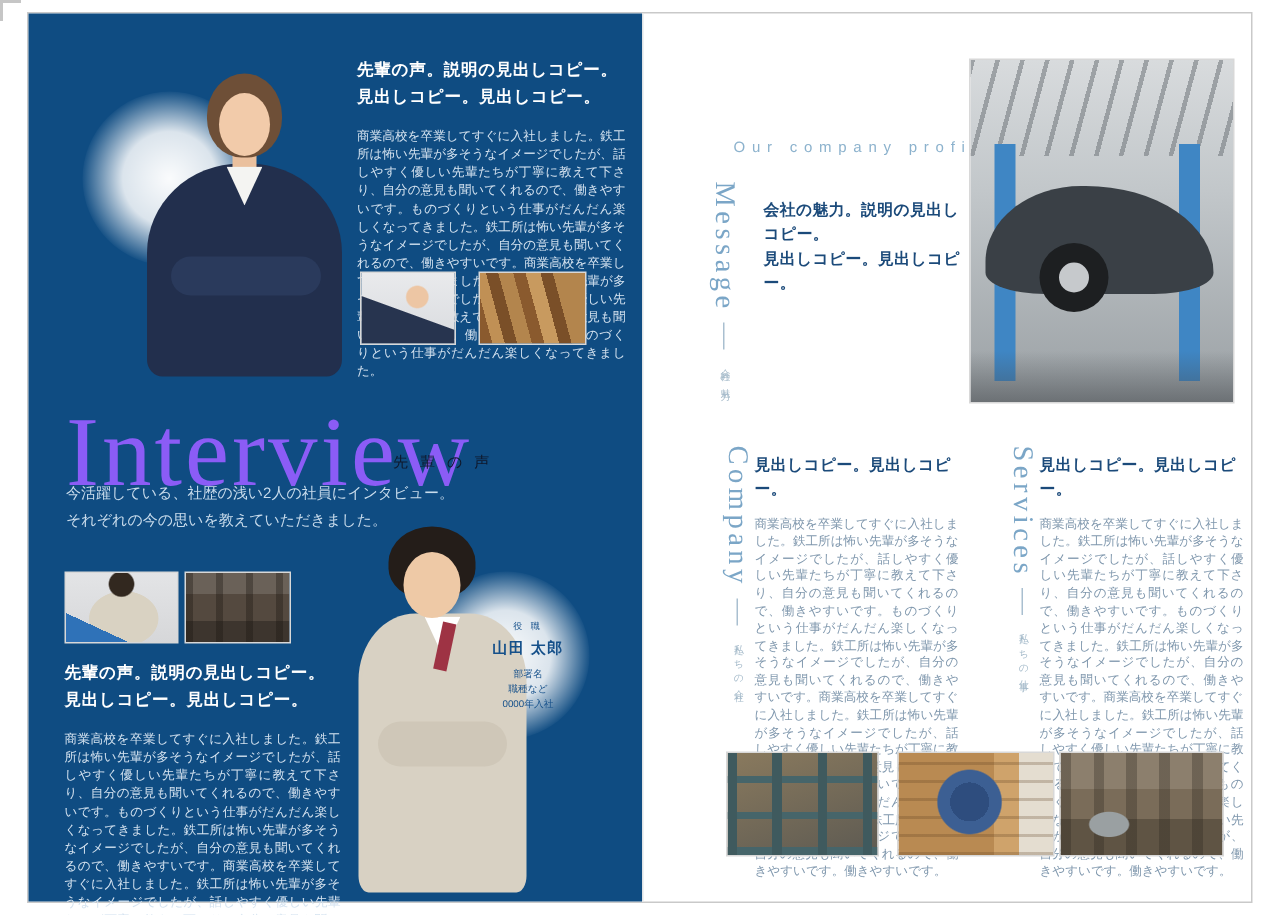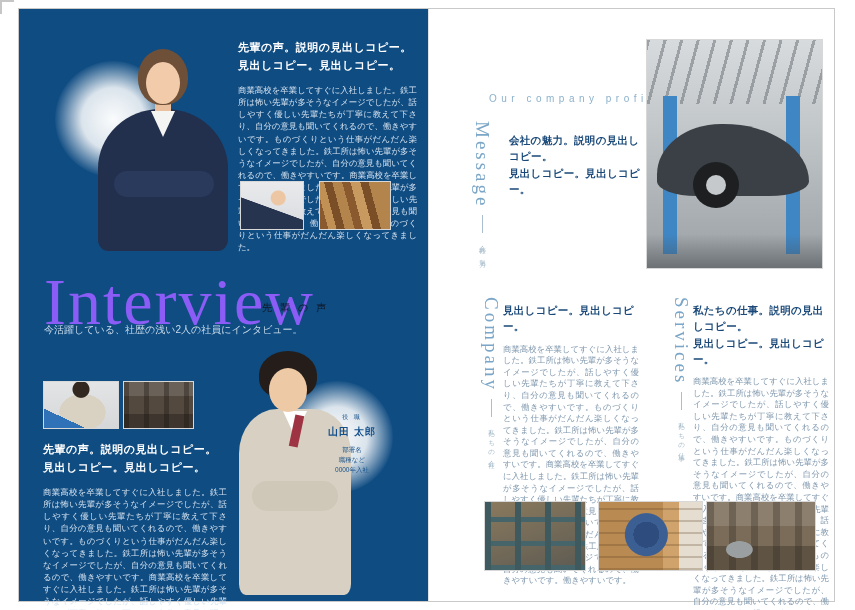--- a/index.html
+++ b/index.html
@@ -182,20 +182,21 @@
       <div class="bb">商業高校を卒業してすぐに入社しました。鉄工所は怖い先輩が多そうなイメージでしたが、話しやすく優しい先輩たちが丁寧に教えて下さり、自分の意見も聞いてくれるので、働きやすいです。ものづくりという仕事がだんだん楽しくなってきました。鉄工所は怖い先輩が多そうなイメージでしたが、自分の意見も聞いてくれるので、働きやすいです。商業高校を卒業してすぐに入社しました。鉄工所は怖い先輩が多そうなイメージでしたが、話しやすく優しい先輩たちが丁寧に教えて下さり、自分の意見も聞いてくれるので、働きやすいです。ものづくりという仕事がだんだん楽しくなってきました。</div>
     </div>
 
     <div class="photo photo-phone"></div>
     <div class="photo photo-wood"></div>
 
     <div class="interview-title">Interview</div>
     <div class="interview-sub">先輩の声</div>
     <div class="interview-lead">
       <div>今活躍している、社歴の浅い2人の社員にインタビュー。</div>
+      <div>それぞれの今の思いを教えていただきました。</div>
     </div>
 
     <div class="photo photo-reading"></div>
     <div class="photo photo-factory"></div>
 
     <div class="lblock block-bottom">
       <div class="bh">先輩の声。説明の見出しコピー。</div>
       <div class="bh">見出しコピー。見出しコピー。</div>
       <div class="bb">商業高校を卒業してすぐに入社しました。鉄工所は怖い先輩が多そうなイメージでしたが、話しやすく優しい先輩たちが丁寧に教えて下さり、自分の意見も聞いてくれるので、働きやすいです。ものづくりという仕事がだんだん楽しくなってきました。鉄工所は怖い先輩が多そうなイメージでしたが、自分の意見も聞いてくれるので、働きやすいです。商業高校を卒業してすぐに入社しました。鉄工所は怖い先輩が多そうなイメージでしたが、話しやすく優しい先輩たちが丁寧に教えて下さり、自分の意見も聞いてくれるので、働きやすいです。ものづくりという仕事がだんだん楽しくなってきました。</div>
     </div>
@@ -250,21 +251,20 @@
       <div class="bh">見出しコピー。見出しコピー。</div>
       <div class="bb">商業高校を卒業してすぐに入社しました。鉄工所は怖い先輩が多そうなイメージでしたが、話しやすく優しい先輩たちが丁寧に教えて下さり、自分の意見も聞いてくれるので、働きやすいです。ものづくりという仕事がだんだん楽しくなってきました。鉄工所は怖い先輩が多そうなイメージでしたが、自分の意見も聞いてくれるので、働きやすいです。商業高校を卒業してすぐに入社しました。鉄工所は怖い先輩が多そうなイメージでしたが、話しやすく優しい先輩たちが丁寧に教えて下さり、自分の意見も聞いてくれるので、働きやすいです。ものづくりという仕事がだんだん楽しくなってきました。鉄工所は怖い先輩が多そうなイメージでしたが、自分の意見も聞いてくれるので、働きやすいです。働きやすいです。</div>
     </div>
 
     <div class="sec-col col-services">
       <div class="sec-label">Services</div>
       <div class="sec-line"></div>
       <div class="sec-sublabel">私たちの仕事</div>
     </div>
     <div class="rblock blk-services">
-      <div class="bh">私たちの仕事。説明の見出しコピー。</div>
       <div class="bh">見出しコピー。見出しコピー。</div>
       <div class="bb">商業高校を卒業してすぐに入社しました。鉄工所は怖い先輩が多そうなイメージでしたが、話しやすく優しい先輩たちが丁寧に教えて下さり、自分の意見も聞いてくれるので、働きやすいです。ものづくりという仕事がだんだん楽しくなってきました。鉄工所は怖い先輩が多そうなイメージでしたが、自分の意見も聞いてくれるので、働きやすいです。商業高校を卒業してすぐに入社しました。鉄工所は怖い先輩が多そうなイメージでしたが、話しやすく優しい先輩たちが丁寧に教えて下さり、自分の意見も聞いてくれるので、働きやすいです。ものづくりという仕事がだんだん楽しくなってきました。鉄工所は怖い先輩が多そうなイメージでしたが、自分の意見も聞いてくれるので、働きやすいです。働きやすいです。</div>
     </div>
 
     <div class="photo photo-scaffold"></div>
     <div class="photo photo-worker"></div>
     <div class="photo photo-bench"></div>
 
   </div>
 </div>

